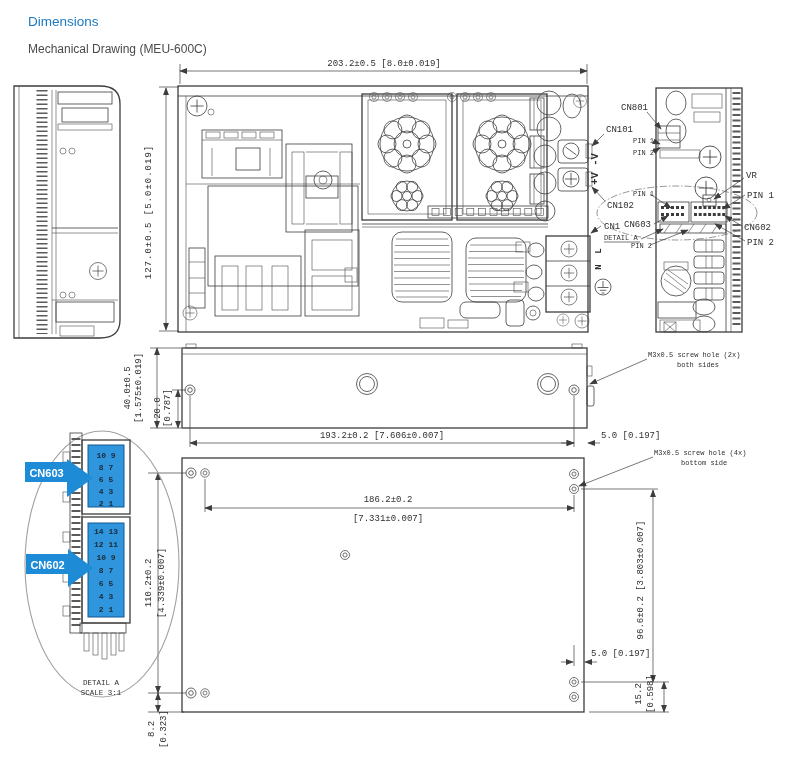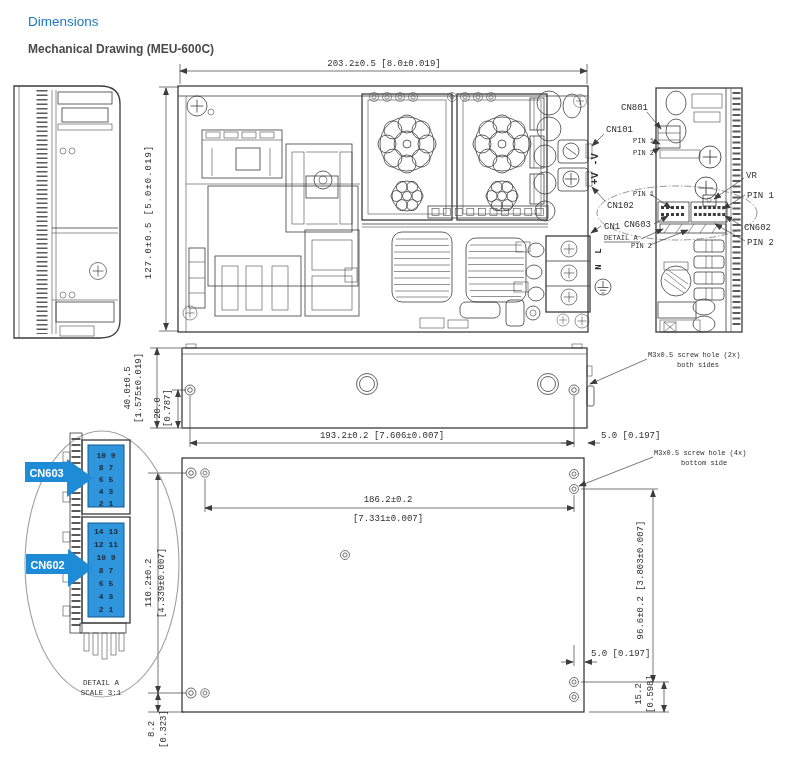--- a/index.html
+++ b/index.html
@@ -6,21 +6,21 @@
   #page {
     position:relative; width:794px; height:759px; background:#ffffff;
     font-family:"Liberation Sans", sans-serif; overflow:hidden;
   }
   .page-title {
     position:absolute; left:28px; top:14px;
     font-size:13.5px; color:#1c79c0; font-weight:400;
   }
   .drawing-title {
     position:absolute; left:28px; top:42px;
-    font-size:12px; color:#4a4a4a; font-weight:bold;
+    font-size:12px; color:#4a4a4a; font-weight:normal;
   }
   svg text {
     fill:#2f2f2f;
     font-family:"Liberation Mono","DejaVu Sans Mono",monospace;
   }
   .dim  { font-size:9px; }
   .dim-w { font-size:9px; letter-spacing:1px; }
   .dim-sm { font-size:7px; }
   .lbl  { font-size:9px; }
   .cap  { font-size:7.5px; }

